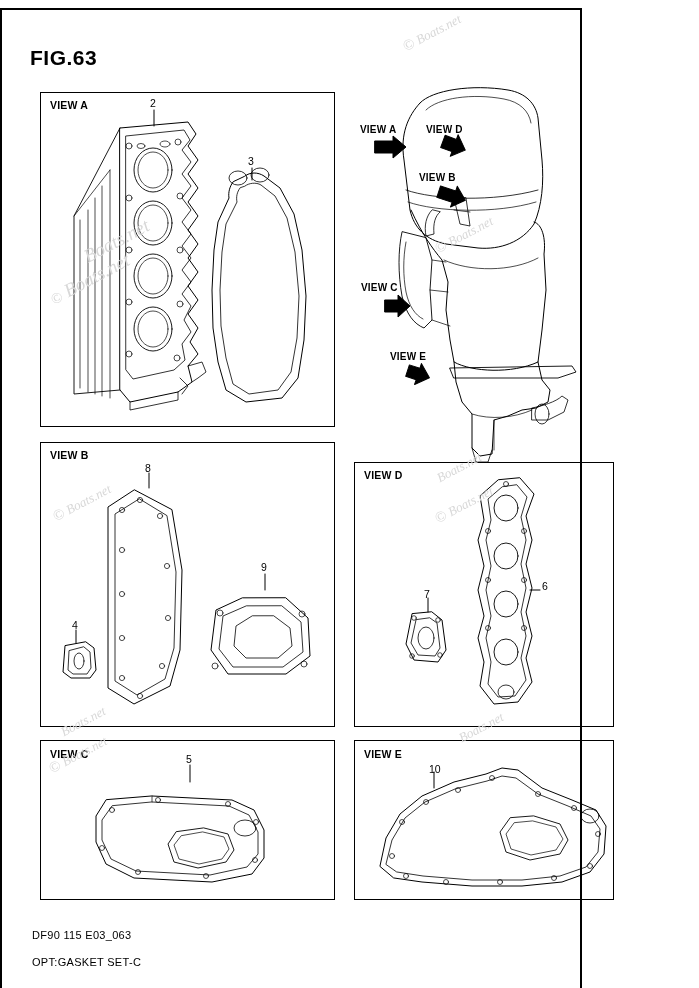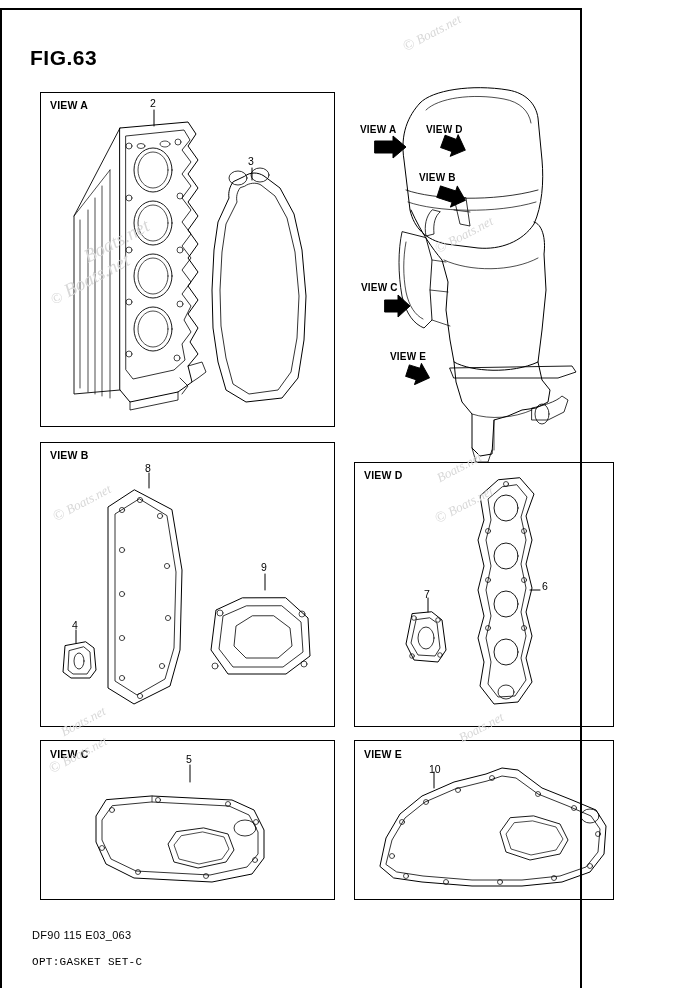--- a/index.html
+++ b/index.html
@@ -61,21 +61,20 @@
     top: 919px;
     font-size: 11px;
     letter-spacing: 0.3px;
   }
   .footer-line2 {
     position: absolute;
     left: 30px;
     top: 946px;
     font-size: 11px;
     letter-spacing: 0.3px;
-    font-family: Liberation Mono, monospace;
   }
   svg.art {
     position: absolute;
     left: 0; top: 0;
     width: 699px;
     height: 988px;
     pointer-events: none;
   }
   .wm {
     position: absolute;

